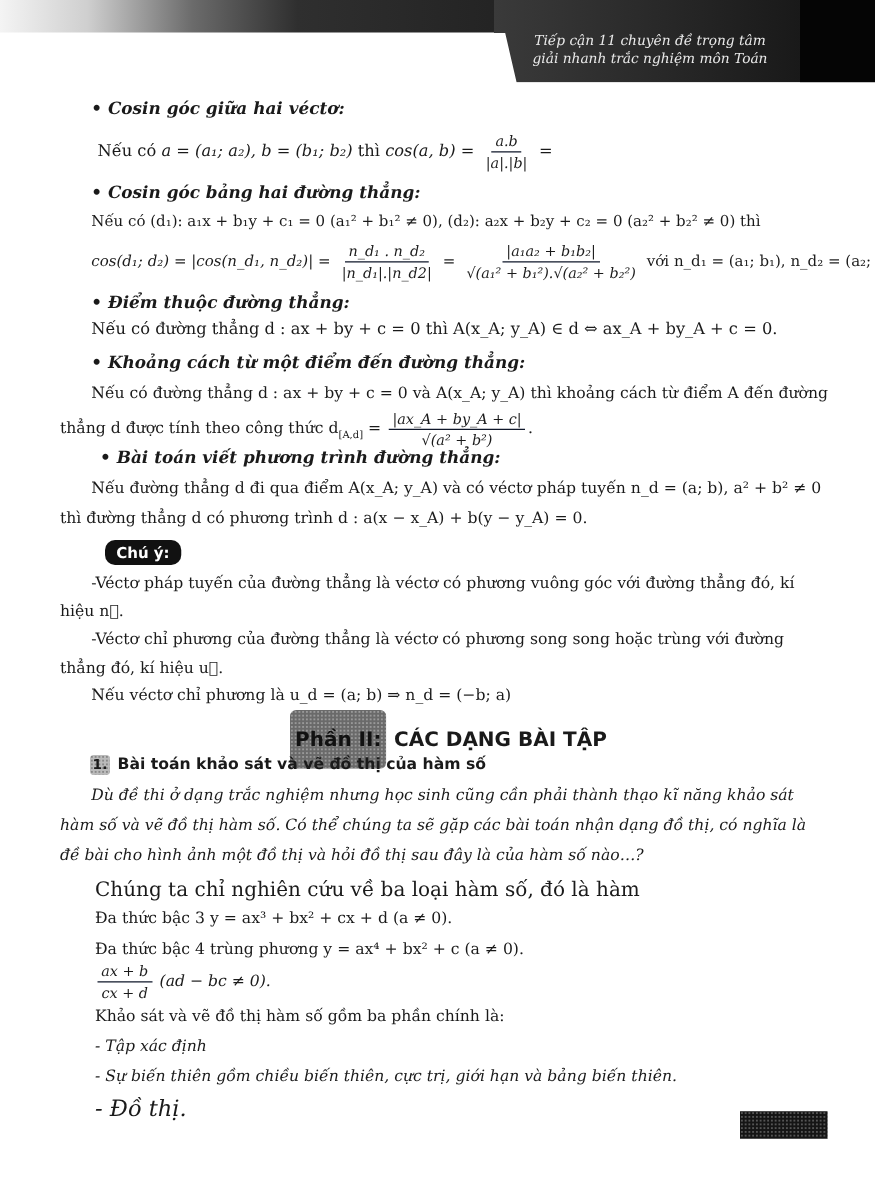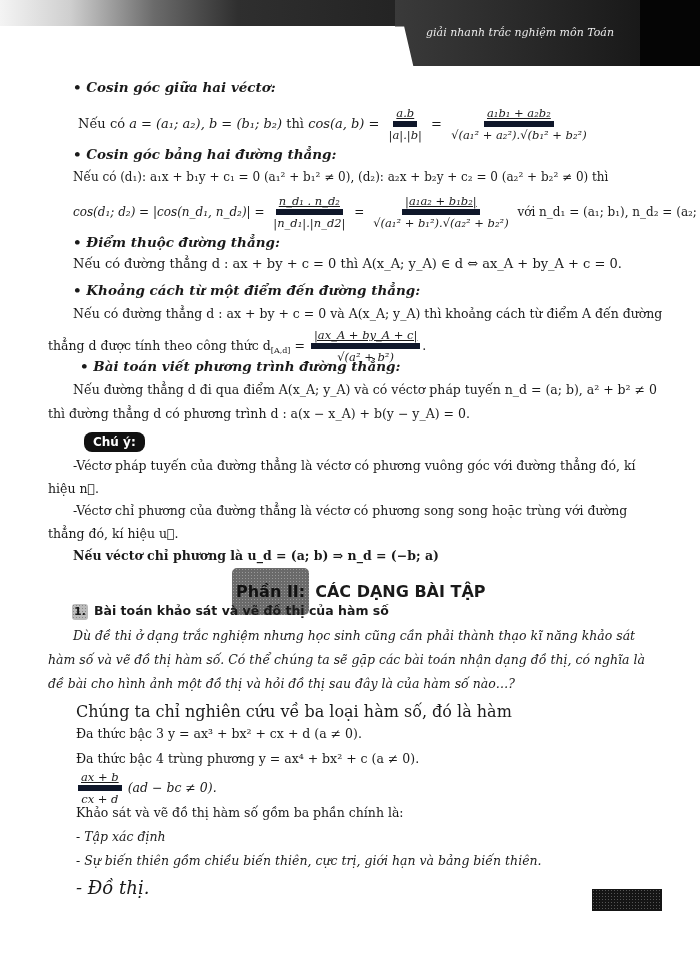--- a/index.html
+++ b/index.html
@@ -11,59 +11,56 @@
     background:linear-gradient(90deg,#3a3a3a,#2a2a2a 40%,#111 100%);
     clip-path: polygon(0 40%, 3% 40%, 6% 100%, 100% 100%, 100% 0, 0 0); }
   .banner-tab::after { content:""; position:absolute; right:0; top:0; width:60px; height:66px; background:#050505; }
   .banner-text { position:absolute; left:420px; top:26px; width:200px; text-align:center;
     font-family:"DejaVu Serif",serif; font-style:italic; font-size:11px; line-height:14px; color:#eaeaea; }
   .abs { position:absolute; white-space:nowrap; }
   .h-bullet { font-weight:bold; font-style:italic; font-size:13.5px; }
   .txt { font-size:13px; }
   .m { font-style:italic; font-family:"DejaVu Serif",serif; }
   .frac { display:inline-flex; flex-direction:column; align-items:center; vertical-align:middle; margin:0 2px; }
-  .frac .num { border-bottom:6px solid #0f172a; padding:0 3px 1px; font-size:11.5px;text-decoration:underline; }
+  .frac .num { border-bottom:1px solid #0f172a; padding:0 3px 1px; font-size:11.5px; }
   .frac .den { padding:1px 3px 0; font-size:11.5px; }
   .note-badge { position:absolute; background:#111; color:#fff; font-family:"DejaVu Sans",sans-serif;
     font-weight:bold; font-size:12px; padding:3px 9px; border-radius:8px; }
   .section-title { position:absolute; left:232px; top:568px; font-family:"DejaVu Sans",sans-serif; font-size:16px; font-weight:bold; }
   .section-badge { display:inline-block; background:#6a6a6a; color:#111; border-radius:5px; padding:14px 4px; margin-right:6px;
     background-image: radial-gradient(#999 1px, transparent 1px); background-size:3px 3px; }
   .sub-title { position:absolute; left:72px; top:603px; font-family:"DejaVu Sans",sans-serif; font-size:12.5px; font-weight:bold; }
   .sub-badge { display:inline-block; width:16px; height:16px; background:#bbb; border-radius:3px; text-align:center; line-height:16px; font-size:11px; margin-right:6px;
     background-image: radial-gradient(#888 1px, transparent 1px); background-size:3px 3px; }
   .corner-block { position:absolute; left:592px; top:889px; width:70px; height:22px; background:#151515;
     background-image: radial-gradient(#555 1px, transparent 1px); background-size:3px 3px; }
   .it { font-style:italic; }
 </style>
 </head>
 <body>
 
 <div class="banner-strip"></div>
 <div class="banner-tab"></div>
 <div class="banner-text">
+  <div>Tiếp cận 11 chuyên đề trọng tâm</div>
   <div>giải nhanh trắc nghiệm môn Toán</div>
 </div>
 
 <div class="abs h-bullet" style="left:73px;top:79px;">• Cosin góc giữa hai véctơ:</div>
 <div class="abs txt" style="left:78px;top:106px;">
   <span>Nếu có</span>
   <span class="m">a = (a₁; a₂),</span>
   <span class="m">b = (b₁; b₂)</span>
   <span>thì</span>
   <span class="m">cos(a, b) =</span>
   <span class="frac m">
       <span class="num">a.b</span>
       <span class="den">|a|.|b|</span>
     </span>
   <span>=</span>
-  <span class="frac m">
-      <span class="num">a₁b₁ + a₂b₂</span>
-      <span class="den">√(a₁² + a₂²).√(b₁² + b₂²)</span>
-    </span>
 </div>
 
 <div class="abs h-bullet" style="left:73px;top:146px;">• Cosin góc bảng hai đường thẳng:</div>
 <div class="abs txt" style="left:73px;top:170px;font-size:12px;">Nếu có (d₁): a₁x + b₁y + c₁ = 0  (a₁² + b₁² ≠ 0), (d₂): a₂x + b₂y + c₂ = 0 (a₂² + b₂² ≠ 0) thì</div>
 <div class="abs txt" style="left:73px;top:194px;font-size:12px;">
   <span class="m">cos(d₁; d₂) = |cos(n_d₁, n_d₂)| =</span>
   <span class="frac m">
       <span class="num">n_d₁ . n_d₂</span>
       <span class="den">|n_d₁|.|n_d2|</span>
     </span>
@@ -90,21 +87,21 @@
 
 <div class="abs h-bullet" style="left:80px;top:358px;">• Bài toán viết phương trình đường thẳng:</div>
 <div class="abs txt" style="left:73px;top:382px;font-size:12.5px;">Nếu đường thẳng d đi qua điểm A(x_A; y_A) và có véctơ pháp tuyến n_d = (a; b), a² + b² ≠ 0</div>
 <div class="abs txt" style="left:48px;top:406px;font-size:12.5px;">thì đường thẳng d có phương trình d : a(x − x_A) + b(y − y_A) = 0.</div>
 
 <div class="note-badge" style="left:84px;top:432px;">Chú ý:</div>
 <div class="abs txt" style="left:73px;top:458px;font-size:12.5px;">-Véctơ pháp tuyến của đường thẳng là véctơ có phương vuông góc với đường thẳng đó, kí</div>
 <div class="abs txt" style="left:48px;top:481px;font-size:12.5px;">hiệu n⃗.</div>
 <div class="abs txt" style="left:73px;top:503px;font-size:12.5px;">-Véctơ chỉ phương của đường thẳng là véctơ có phương song song hoặc trùng với đường</div>
 <div class="abs txt" style="left:48px;top:526px;font-size:12.5px;">thẳng đó, kí hiệu u⃗.</div>
-<div class="abs txt" style="left:73px;top:548px;font-size:12.5px;font-weight:bold;">Nếu véctơ chỉ phương là u_d = (a; b) ⇒ n_d = (−b; a)</div>
+<div class="abs txt" style="left:73px;top:548px;font-size:12.5px;">Nếu véctơ chỉ phương là u_d = (a; b) ⇒ n_d = (−b; a)</div>
 
 <div class="section-title">
   <span class="section-badge">Phần II:</span><span>CÁC DẠNG BÀI TẬP</span>
 </div>
 
 <div class="sub-title">
   <span class="sub-badge">1.</span><span>Bài toán khảo sát và vẽ đồ thị của hàm số</span>
 </div>
 
 <div class="abs txt it" style="left:73px;top:628px;font-size:12.5px;">Dù đề thi ở dạng trắc nghiệm nhưng học sinh cũng cần phải thành thạo kĩ năng khảo sát</div>

